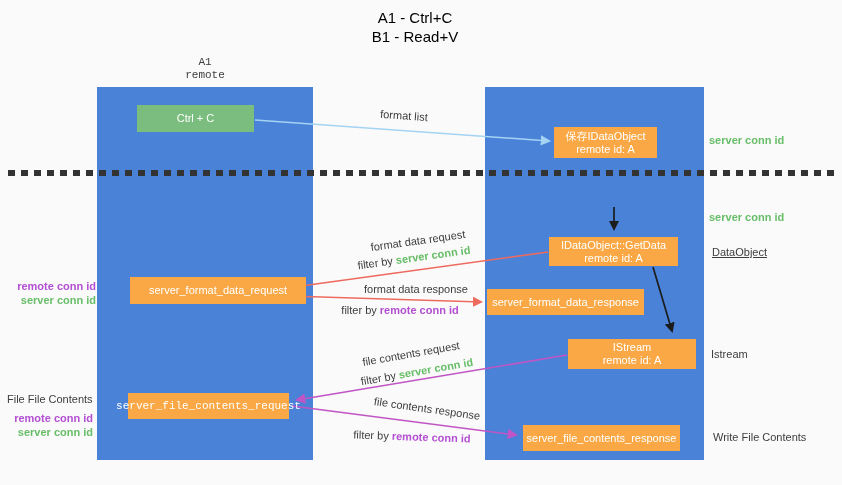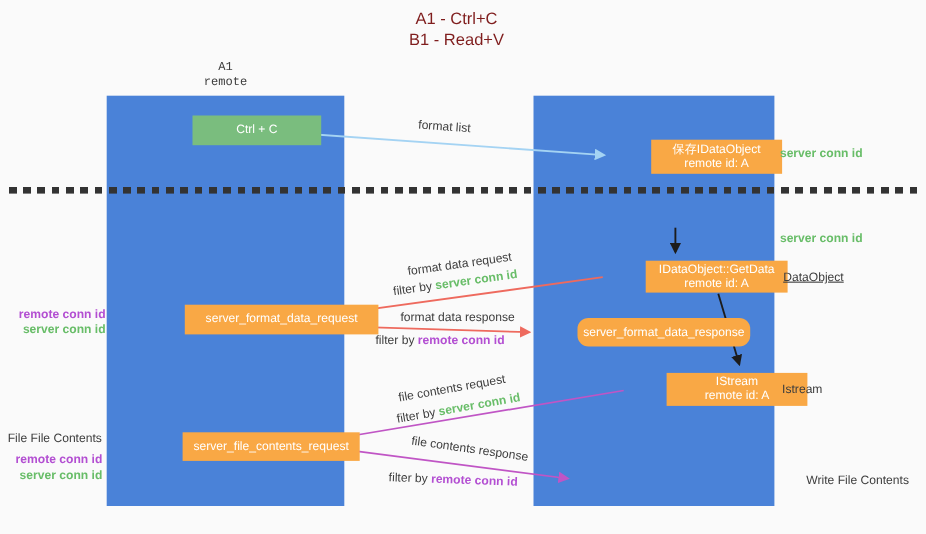--- a/index.html
+++ b/index.html
@@ -2,36 +2,36 @@
 <html><head>
 <meta charset="utf-8">
 <style>
   html,body { margin:0; padding:0; background:#fafafa; }
   .canvas {
     position:relative; width:842px; height:485px; background:#fafafa;
     font-family:"Liberation Sans", sans-serif; overflow:hidden; color:#3d3d3d;
   }
   .title {
     position:absolute; left:325px; top:8px; width:180px;
-    text-align:center; font-size:15px; line-height:19px; color:#7f1d1d;
+    text-align:center; font-size:15px; line-height:19px; color:#000000;
   }
   .col-header {
     position:absolute; width:120px; text-align:center;
     font-size:11px; line-height:13px; color:#3e3e3e;
   }
   .col { position:absolute; background:#4a82d8; top:87px; height:373px; }
   .dash {
     position:absolute; left:8px; top:170px; width:827px; height:6px;
     background:repeating-linear-gradient(90deg,#333 0 7px,transparent 7px 13px);
   }
   svg.arrows { position:absolute; left:0; top:0; pointer-events:none; }
   .box {
     position:absolute; display:flex; flex-direction:column;
     align-items:center; justify-content:center;
-    color:#fff; font-size:11px; line-height:13px; text-align:center;margin-left:38px;
+    color:#fff; font-size:11px; line-height:13px; text-align:center;
   }
   .green  { background:#7abd7e; }
   .orange { background:#f9a845; }
   .lbl {
     position:absolute; font-size:11px; line-height:13px;
     color:#3d3d3d; white-space:nowrap;
   }
   .ctr { transform:translate(-50%,-50%); transform-origin:center; }
   .g { color:#68bd68; font-weight:bold; }
   .p { color:#b34fd2; font-weight:bold; }
@@ -78,48 +78,51 @@
     <line x1="548" y1="252" x2="294" y2="287" stroke="#ee6a5e" stroke-width="1.6" marker-end="url(#ah-red)"></line>
     <line x1="289" y1="296" x2="481" y2="302" stroke="#ee6a5e" stroke-width="1.6" marker-end="url(#ah-red)"></line>
     <line x1="567" y1="355" x2="297" y2="400" stroke="#c055c5" stroke-width="1.6" marker-end="url(#ah-purple)"></line>
     <line x1="292" y1="406" x2="516" y2="435" stroke="#c055c5" stroke-width="1.6" marker-end="url(#ah-purple)"></line>
   </svg>
 
   <div class="box green" style="left:137px; top:105px; width:117px; height:27px;">
     <div>Ctrl + C</div>
   </div>
 
-  <div class="box orange" style="left:554px; top:127px; width:119px; height:31px;">
+  <div class="box orange" style="left:554px; top:127px; width:103px; height:31px;">
     <div>保存IDataObject</div>
     <div>remote id: A</div>
   </div>
 
 
   <div class="box orange" style="left:549px; top:237px; width:129px; height:29px;">
     <div>IDataObject::GetData</div>
     <div>remote id: A</div>
   </div>
 
   <div class="box orange" style="left:130px; top:277px; width:176px; height:27px;">
     <div>server_format_data_request</div>
   </div>
 
-  <div class="box orange" style="left:487px; top:289px; width:157px; height:26px;border-radius:10px;">
+  <div class="box orange" style="left:487px; top:289px; width:157px; height:26px;">
     <div>server_format_data_response</div>
   </div>
 
   <div class="box orange" style="left:568px; top:339px; width:128px; height:30px;">
     <div>IStream</div>
     <div>remote id: A</div>
   </div>
 
-  <div class="box orange" style="left:128px; top:393px; width:161px; height:26px;">
+  <div class="box orange" style="left:128px; top:393px; width:161px; height:26px;font-family:Liberation Mono, monospace;">
     <div>server_file_contents_request</div>
   </div>
 
+  <div class="box orange" style="left:523px; top:425px; width:157px; height:26px;">
+    <div>server_file_contents_response</div>
+  </div>
 
   <div class="lbl ctr" style="left:404px; top:116px; transform:translate(-50%,-50%) rotate(4deg);">format list</div>
 
   <div class="lbl ctr" style="left:418px; top:241px; transform:translate(-50%,-50%) rotate(-8deg);">format data request</div>
   <div class="lbl ctr" style="left:414px; top:258px; transform:translate(-50%,-50%) rotate(-8deg);"><span>filter by </span><span class="g">server conn id</span></div>
 
   <div class="lbl ctr" style="left:416px; top:289px;">format data response</div>
   <div class="lbl ctr" style="left:400px; top:310px;"><span>filter by </span><span class="p">remote conn id</span></div>
 
   <div class="lbl ctr" style="left:411px; top:354px; transform:translate(-50%,-50%) rotate(-10deg);">file contents request</div>
@@ -135,15 +138,15 @@
   <div class="lbl" style="left:7px; top:393px;">File File Contents</div>
   <div class="side-block" style="top:411px; width:93px;">
     <div class="p">remote conn id</div>
     <div class="g">server conn id</div>
   </div>
 
   <div class="lbl g" style="left:709px; top:134px;">server conn id</div>
   <div class="lbl g" style="left:709px; top:211px;">server conn id</div>
   <div class="lbl" style="left:712px; top:246px;text-decoration:underline;">DataObject</div>
   <div class="lbl" style="left:711px; top:348px;">Istream</div>
-  <div class="lbl" style="left:713px; top:431px;margin-left:20px;">Write File Contents</div>
+  <div class="lbl" style="left:713px; top:431px;">Write File Contents</div>
 
 </div>
 
 </body></html>

